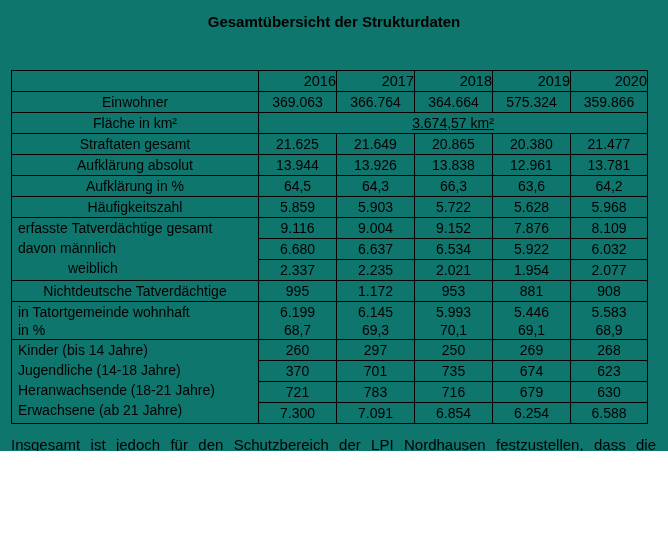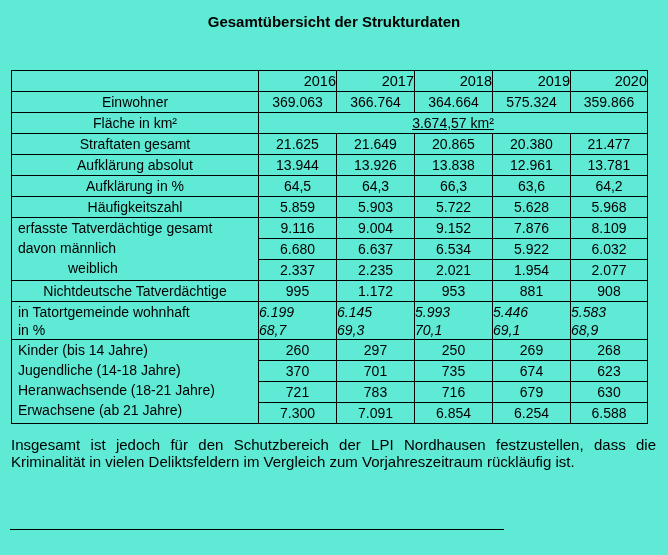--- a/index.html
+++ b/index.html
@@ -1,17 +1,17 @@
 <!DOCTYPE html>
 <html><head>
 <meta charset="utf-8">
 <style>
   html,body { margin:0; padding:0; background:#fff; }
   .page {
-    position:relative; width:668px; height:555px; background:#5eead4;
+    position:relative; width:668px; height:451px; background:#0f766e;
     font-family:"Liberation Sans", sans-serif; color:#000; overflow:hidden;
   }
   .title {
     position:absolute; top:13px; left:0; width:100%;
     text-align:center; font-weight:bold; font-size:15px;
   }
   table.struktur {
     position:absolute; top:70px; left:11px;
     border-collapse:collapse; table-layout:fixed; width:636px;
     font-size:14px;
@@ -22,21 +22,21 @@
   }
   th.year { font-weight:bold; text-align:right; font-size:14.5px; }
   td.lbl  { text-align:center; padding-left:6px; }
   td.num  { text-align:center; }
   td.merge{ text-align:center;text-decoration:underline; }
   td.glabel { vertical-align:top; padding:0; }
   td.glabel div { height:20px; line-height:20px; padding-left:6px; text-align:left; }
   td.glabel div.indent { padding-left:56px; }
   tr.dblrow td { height:37px;margin-left:28px; }
   td.dbl-label div { height:18px; line-height:18px; padding-left:6px; text-align:left; }
-  td.dbl-num div   { height:18px; line-height:18px; text-align:left;font-style:italic; }
+  td.dbl-num div   { height:18px; line-height:18px; text-align:center; }
   td.dbl-label, td.dbl-num { vertical-align:middle; padding-top:1px; }
   .para {
     position:absolute; top:436px; left:11px; width:645px;
     font-size:15px; line-height:17px; text-align:justify;
   }
   .fn-rule {
     position:absolute; top:529px; left:10px; width:494px; height:0;
     border-top:1px solid #000;
   }
   .footnote {

